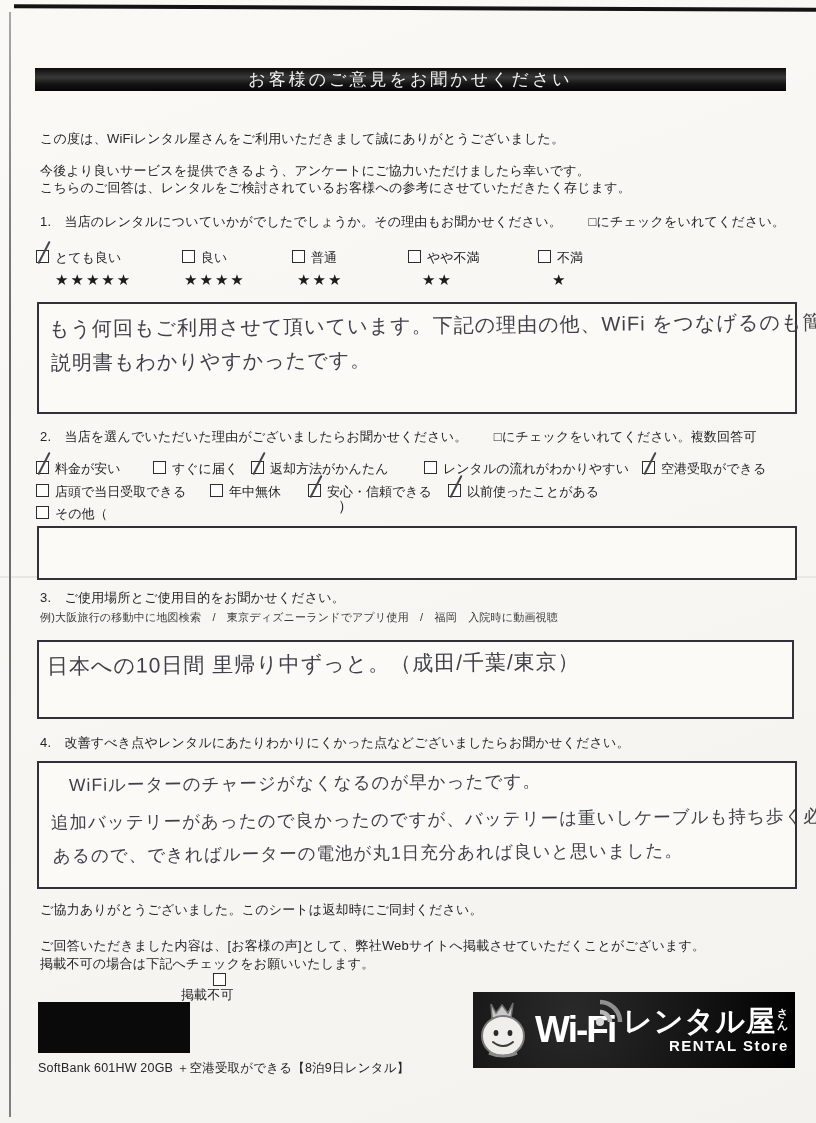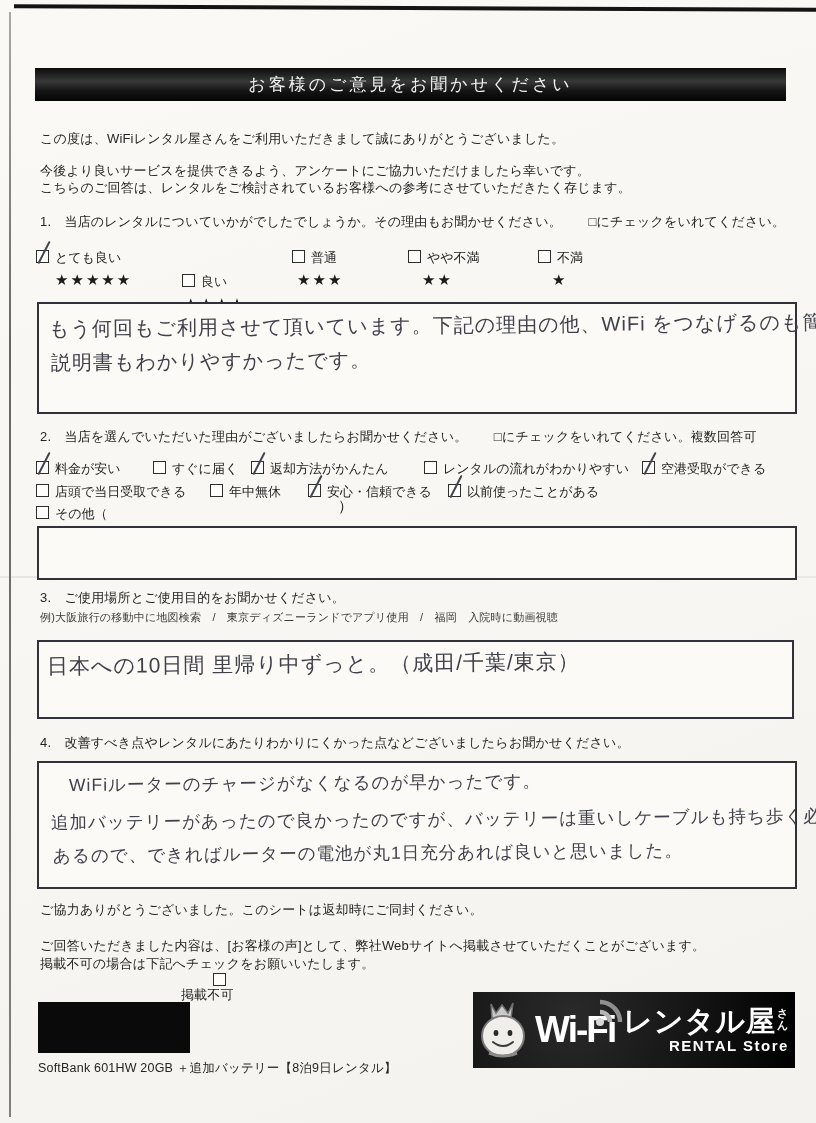--- a/index.html
+++ b/index.html
@@ -6,21 +6,21 @@
   .paper{
     position:relative;width:816px;height:1123px;margin:0 auto;
     background:linear-gradient(160deg,#faf9f6 0%,#f7f6f2 55%,#f3f2ee 100%);
     overflow:hidden;
     font-family:"Liberation Sans","DejaVu Sans",sans-serif;
     color:#262626;
   }
   .scan-top{position:absolute;left:14px;top:6px;width:802px;height:4px;background:#141414;transform:rotate(0.25deg);}
   .scan-left{position:absolute;left:9px;top:12px;width:2px;height:1105px;background:linear-gradient(#9a9a9a,#4c4c4c 30%,#6b6b6b);opacity:.85;}
   .title-bar{
-    position:absolute;left:35px;top:68px;width:751px;height:33px;
+    position:absolute;left:35px;top:68px;width:751px;height:23px;
     background:linear-gradient(180deg,#0b0b0b 0%,#383838 40%,#141414 70%,#050505 100%);
     color:#f4f4f4;display:flex;align-items:center;justify-content:center;
     font-size:17px;letter-spacing:3px;font-weight:500;
   }
   .pline{position:absolute;font-size:13px;color:#252525;white-space:nowrap;letter-spacing:0.2px;}
   .small{font-size:11px;color:#3a3a3a;}
   .qlabel{font-size:13px;}
   .cb{position:relative;display:inline-block;width:11px;height:11px;border:1.6px solid #2d2d2d;margin-right:6px;vertical-align:-1px;background:#fdfdfb;}
   .tick{position:absolute;left:6px;top:-11px;width:2px;height:25px;background:#45454e;transform:rotate(27deg);border-radius:1px;}
   .cb-item{position:absolute;font-size:13px;white-space:nowrap;color:#242424;}
@@ -65,21 +65,21 @@
   <div class="pline" style="left:40px;top:130px;">この度は、WiFiレンタル屋さんをご利用いただきまして誠にありがとうございました。</div>
   <div class="pline" style="left:40px;top:162px;">今後より良いサービスを提供できるよう、アンケートにご協力いただけましたら幸いです。</div>
   <div class="pline" style="left:40px;top:179px;">こちらのご回答は、レンタルをご検討されているお客様への参考にさせていただきたく存じます。</div>
 
   <div class="pline qlabel" style="left:40px;top:213px;">1.　当店のレンタルについていかがでしたでしょうか。その理由もお聞かせください。　　□にチェックをいれてください。</div>
 
   <div class="opt" style="left:36px;top:248px;">
     <span class="cb"><span class="tick"></span></span><span class="lab">とても良い</span>
     <span class="stars" style="margin-left:19px;">★★★★★</span>
   </div>
-  <div class="opt" style="left:182px;top:248px;margin-top:24px;">
+  <div class="opt" style="left:182px;top:248px;">
     <span class="cb"></span><span class="lab">良い</span>
     <span class="stars" style="margin-left:2px;">★★★★</span>
   </div>
   <div class="opt" style="left:292px;top:248px;">
     <span class="cb"></span><span class="lab">普通</span>
     <span class="stars" style="margin-left:5px;">★★★</span>
   </div>
   <div class="opt" style="left:408px;top:248px;">
     <span class="cb"></span><span class="lab">やや不満</span>
     <span class="stars" style="margin-left:14px;">★★</span>
@@ -177,15 +177,15 @@
     </div>
     <div class="jp-col">
       <div class="jp-row">
         <span class="jp-main">レンタル屋</span>
         <span class="jp-sn">さん</span>
       </div>
       <span class="en-row">RENTAL Store</span>
     </div>
   </div>
 
-  <div class="pline" style="left:38px;top:1060px;font-size:12.5px;">SoftBank 601HW 20GB ＋追加バッテリー【8泊9日レンタル】</div>
+  <div class="pline" style="left:38px;top:1060px;font-size:12.5px;">SoftBank 601HW 20GB ＋空港受取ができる【8泊9日レンタル】</div>
 
 </div>
 
 </body></html>

